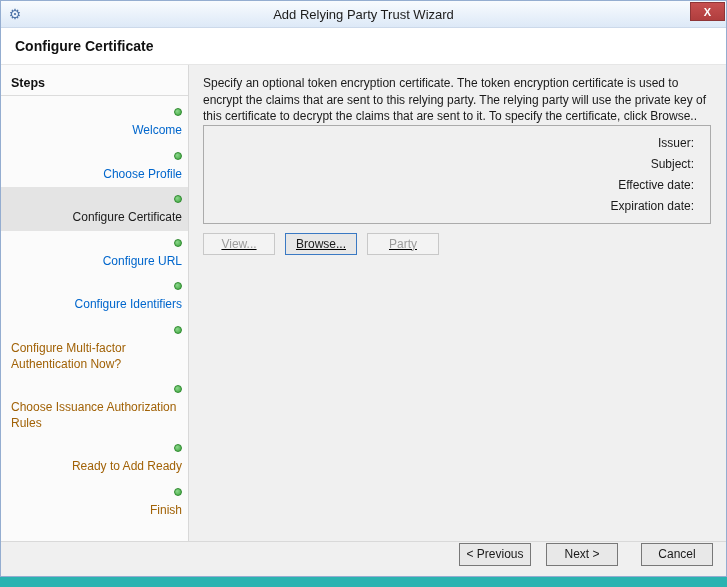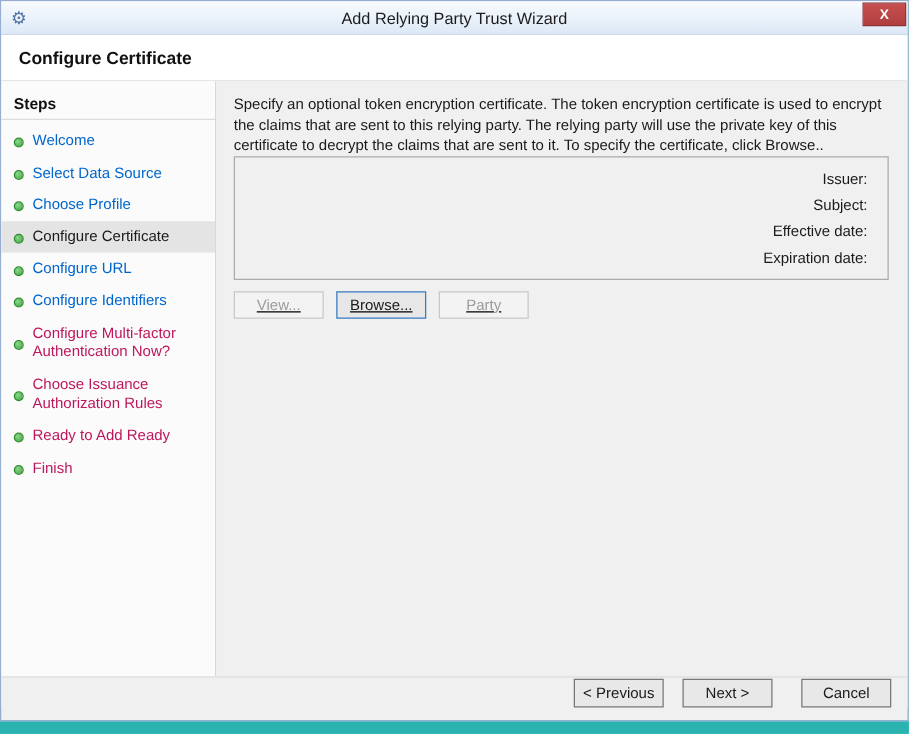--- a/index.html
+++ b/index.html
@@ -44,41 +44,41 @@
   
   .header {
     height: 37px; background: #ffffff;
     border-bottom: 1px solid #e6e6e6;
     display: flex; align-items: center; padding-left: 14px;
   }
   .header h1 { font-size: 14px; font-weight: bold; color: #111; }
   
   .content-row { display: flex; height: 476px; }
   .sidebar {
-    width: 172px; background: #fbfbfb;
+    width: 188px; background: #fbfbfb;
     border-right: 1px solid #d8d8d8;
     padding-top: 8px; overflow: hidden;
   }
   .steps-title { font-size: 12.5px; font-weight: bold; color: #111; padding: 3px 10px 5px; }
   .steps-sep { border-bottom: 1px solid #dcdcdc; margin-bottom: 4px; }
   #steps-list { list-style: none; }
   .step {
-    display: flex; align-items: center; gap: 7px;
-    padding: 5px 6px 5px 10px; font-size: 12px; line-height: 1.3;
+    display: flex; align-items: flex-end; gap: 7px;
+    padding: 5px 6px 5px 10px; font-size: 12px; line-height: 1.3; flex-direction: column;
   }
   .step .dot {
     flex: none; width: 8px; height: 8px; border-radius: 50%;
     margin-top: 3px;
     background: radial-gradient(circle at 35% 35%, #8cd78c, var(--color-step-done, #3da53d));
     border: 1px solid #2e8a2e;
   }
   .step.link .label { color: var(--color-link, #0066cc); cursor: pointer; }
   .step.current { background: #e4e4e4; }
   .step.current .label { color: #1a1a1a; }
-  .step.plain .label { color: #be185d; }
+  .step.plain .label { color: #a16207; }
   
   .main { flex: 1; padding: 10px 15px 0 14px; background: #f0f0f0; }
   .desc { font-size: 12px; color: #1a1a1a; line-height: 1.38; }
   .cert-box {
     border: 1px solid #ababab; background: #f0f0f0;
     padding: 7px 10px 6px;
   }
   .cert-row { font-size: 12px; color: #1a1a1a; padding: 3px 0 4px; text-align: right; }
   .cert-row .cert-value { margin-left: 6px; }
   .action-buttons { margin-top: 9px; display: flex; gap: 10px; text-decoration: underline; }
@@ -123,24 +123,20 @@
     </div>
 
     <div class="content-row">
       <div class="sidebar">
         <div class="steps-title">Steps</div>
         <div class="steps-sep"></div>
         <ul id="steps-list">
             <li class="step link">
               <span class="dot"></span>
               <span class="label">Welcome</span>
-            </li>
-            <li class="step link">
-              <span class="dot"></span>
-              <span class="label">Select Data Source</span>
             </li>
             <li class="step link">
               <span class="dot"></span>
               <span class="label">Choose Profile</span>
             </li>
             <li class="step current">
               <span class="dot"></span>
               <span class="label">Configure Certificate</span>
             </li>
             <li class="step link">

